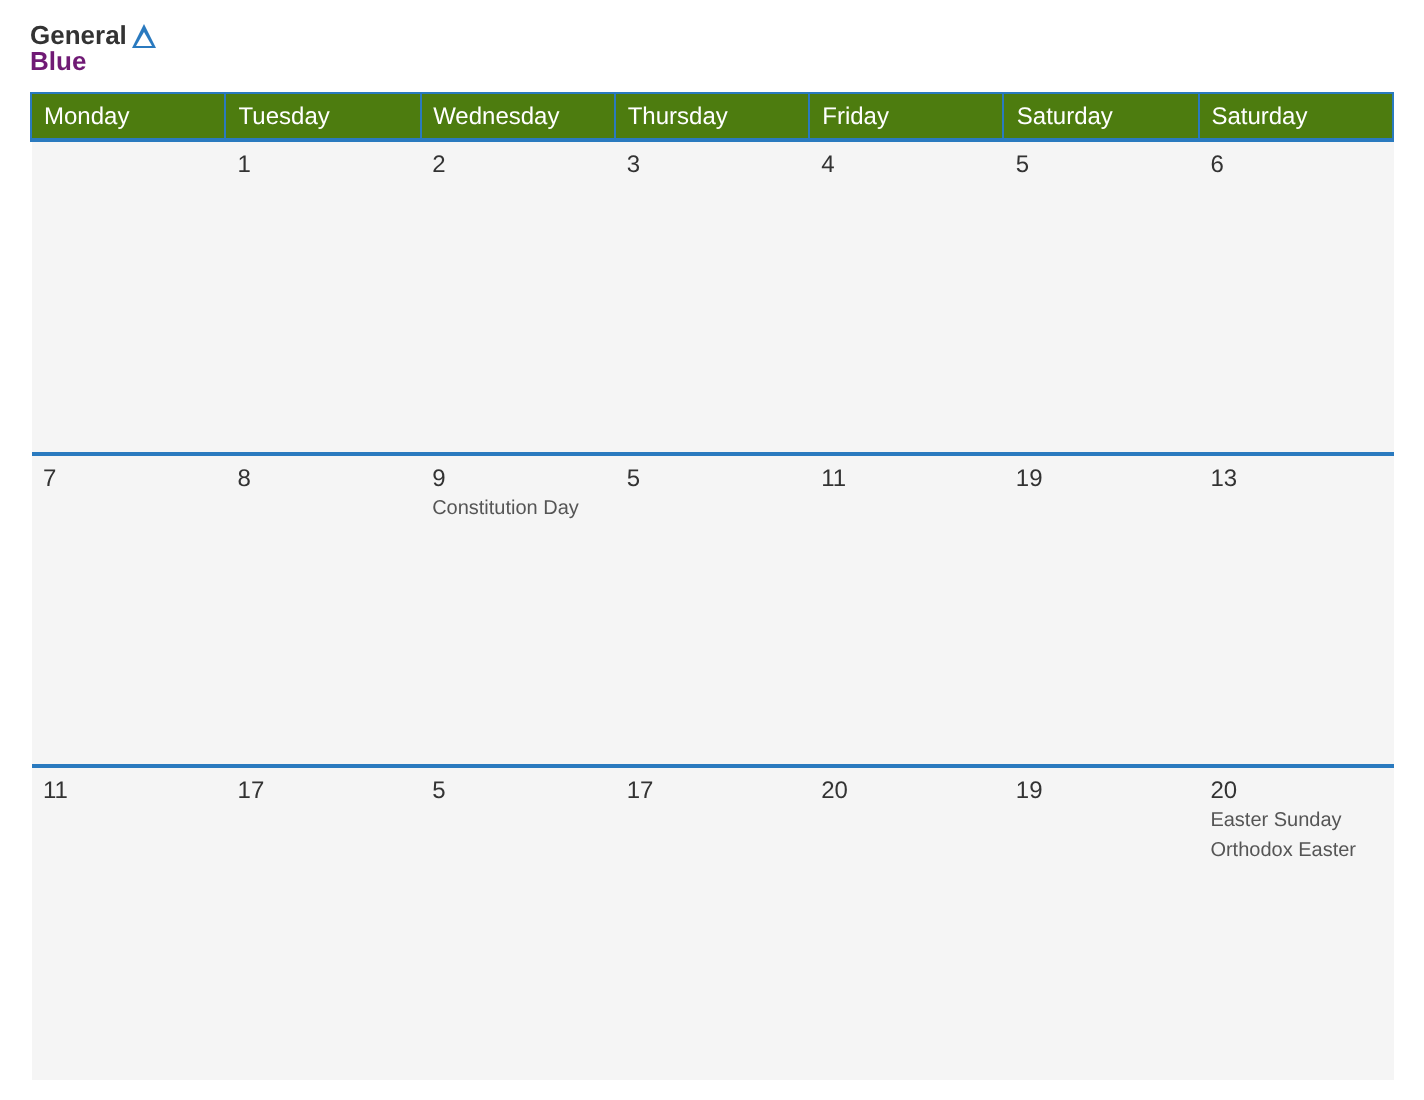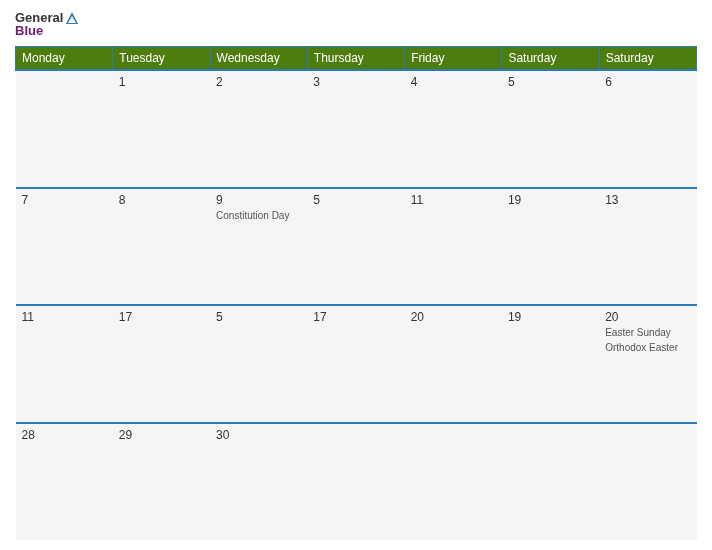--- a/index.html
+++ b/index.html
@@ -189,30 +189,15 @@
           </td>
           <td>
             <span class="day-number">19</span>
           </td>
           <td>
             <span class="day-number">20</span>
             <span class="event-text">Easter Sunday</span>
             <span class="event-text">Orthodox Easter</span>
           </td>
         </tr>
-        <tr>
-          <td>
-            <span class="day-number">28</span>
-          </td>
-          <td>
-            <span class="day-number">29</span>
-          </td>
-          <td>
-            <span class="day-number">30</span>
-          </td>
-          <td></td>
-          <td></td>
-          <td></td>
-          <td></td>
-        </tr>
       </tbody>
   </table>
 </div>
 
 </body></html>

